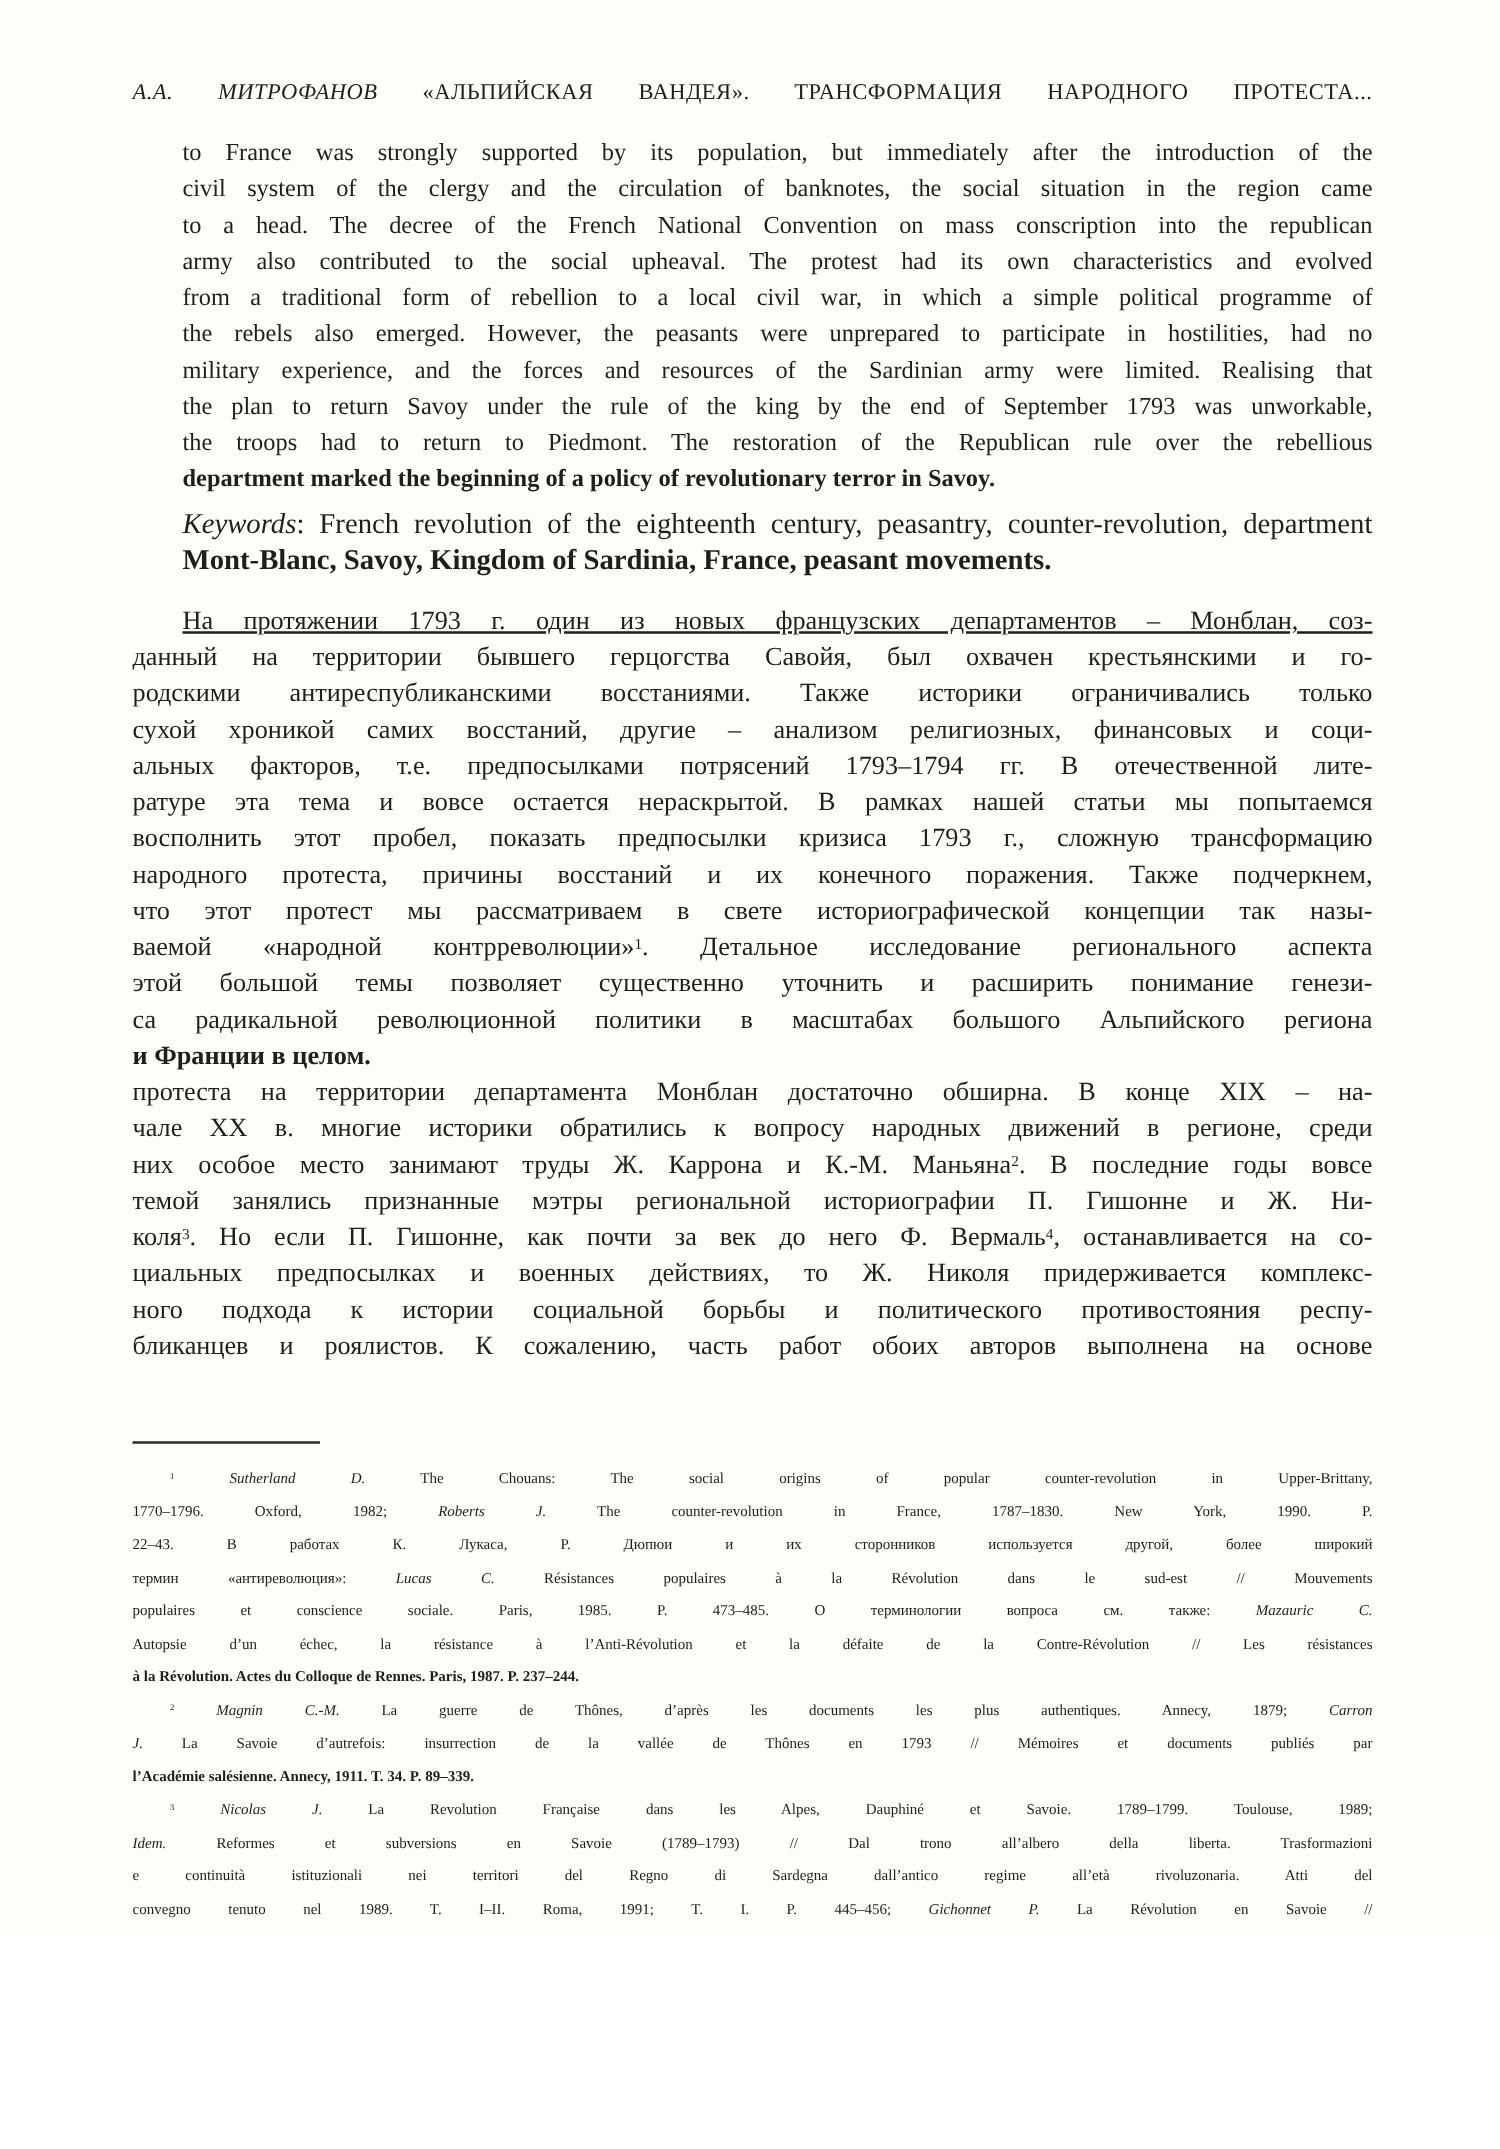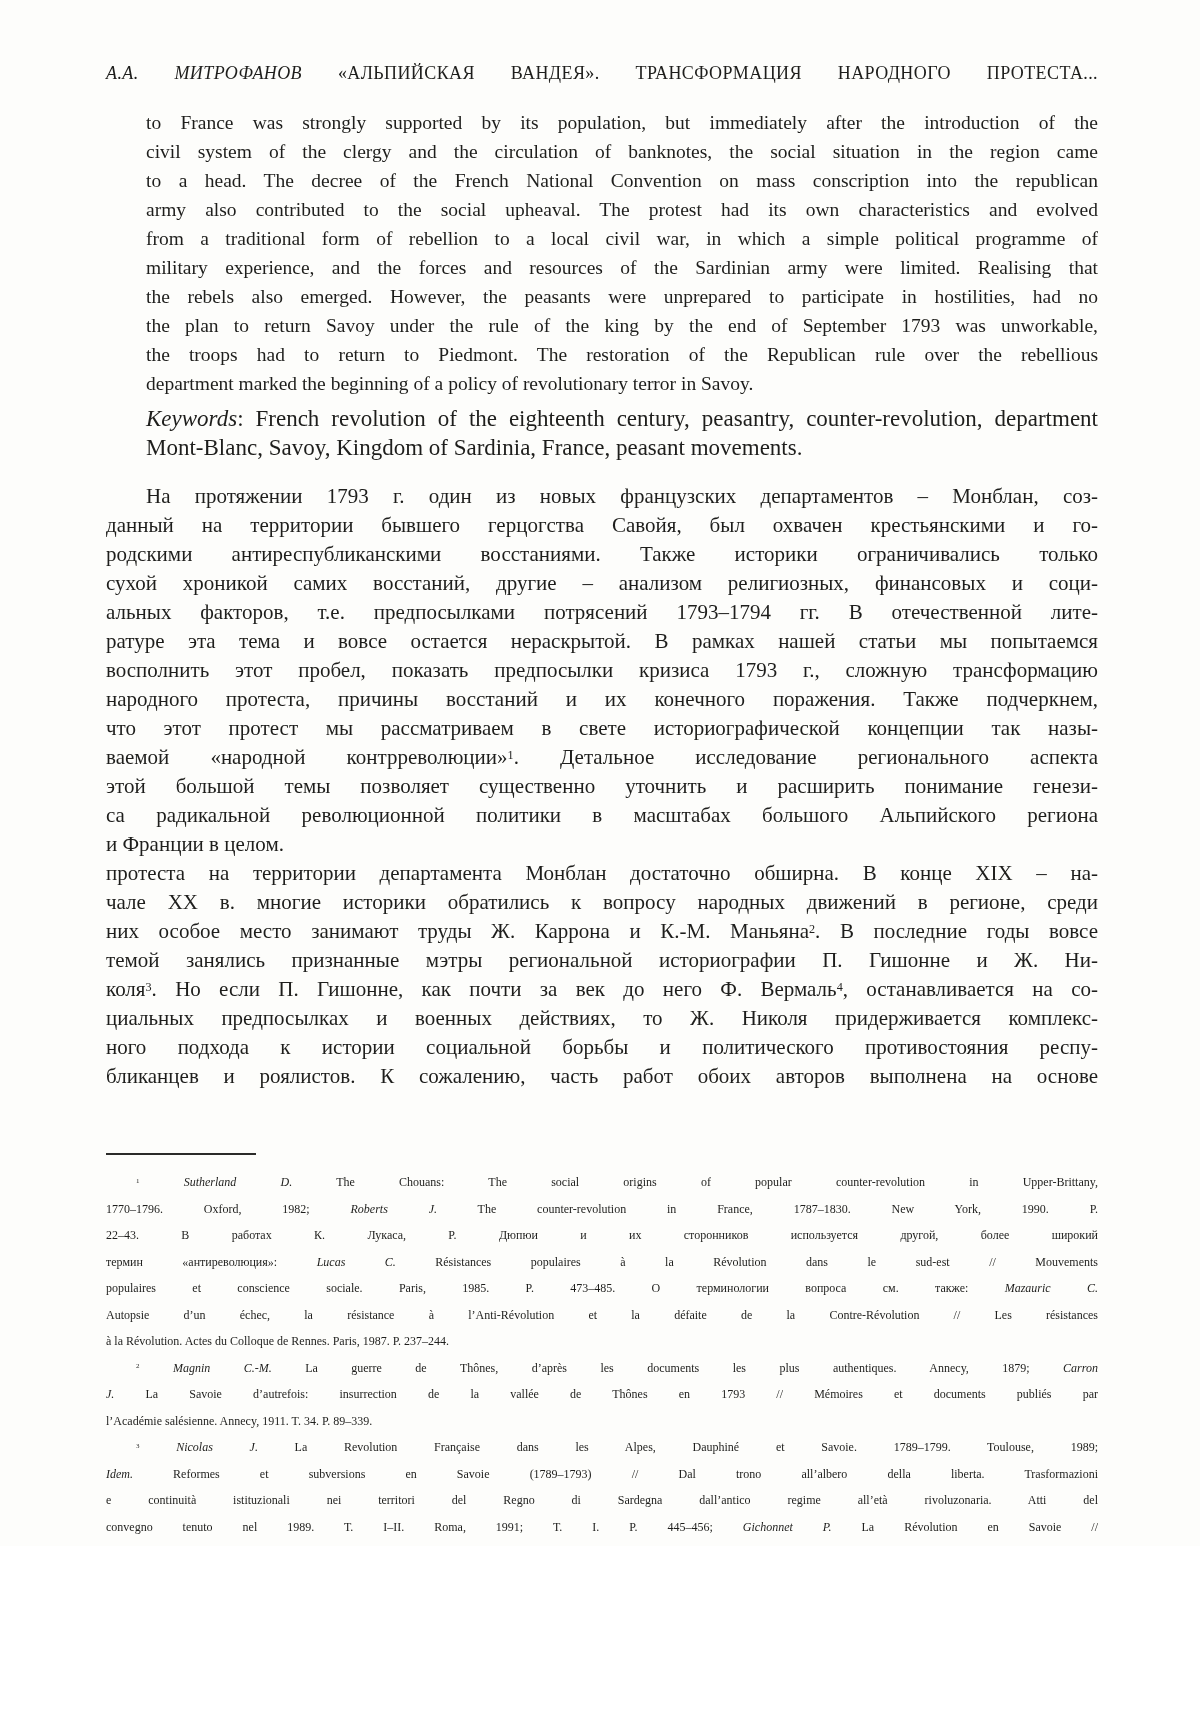--- a/index.html
+++ b/index.html
@@ -21,40 +21,40 @@
     letter-spacing: 0.4px;
     text-align: justify;
     text-align-last: justify;
     white-space: normal;
   }
   .tline {
     text-align: justify;
     text-align-last: justify;
     min-height: 1em;
   }
-  .tline.tlast { text-align-last: left; }
+  .tline.tlast { text-align-last: left; font-weight: bold; }
   .tline.tindent { text-indent: 38px; }
   .abstract {
     margin-top: 22px;
     margin-left: 40px;
     font-size: 19.5px;
     line-height: 29px;
   }
   .keywords {
     margin-top: 6px;
     margin-left: 40px;
     font-size: 23px;
     line-height: 29px;
   }
   .bodytext {
     margin-top: 20px;
     font-size: 21px;
     line-height: 29px;
   }
-  .bodytext .tline.tindent { text-indent: 40px; }
+  .bodytext .tline.tindent { text-indent: 40px; text-decoration: underline; }
   .fnrule {
     margin-top: 62px;
     width: 150px;
     height: 0;
     border-top: 2px solid #2b2b29;
   }
   .footnotes {
     margin-top: 14px;
     font-size: 12px;
     line-height: 26.5px;
@@ -80,22 +80,22 @@
 
 <div class="page">
   <div class="running-head"><span class="it">А.А. МИТРОФАНОВ</span><span> «АЛЬПИЙСКАЯ ВАНДЕЯ». ТРАНСФОРМАЦИЯ НАРОДНОГО ПРОТЕСТА...</span></div>
 
   <section class="abstract">
       <div class="tline"><span>to France was strongly supported by its population, but immediately after the introduction of the</span></div>
       <div class="tline"><span>civil system of the clergy and the circulation of banknotes, the social situation in the region came</span></div>
       <div class="tline"><span>to a head. The decree of the French National Convention on mass conscription into the republican</span></div>
       <div class="tline"><span>army also contributed to the social upheaval. The protest had its own characteristics and evolved</span></div>
       <div class="tline"><span>from a traditional form of rebellion to a local civil war, in which a simple political programme of</span></div>
+      <div class="tline"><span>the rebels also emerged. However, the peasants were unprepared to participate in hostilities, had no</span></div>
       <div class="tline"><span>military experience, and the forces and resources of the Sardinian army were limited. Realising that</span></div>
-      <div class="tline"><span>the rebels also emerged. However, the peasants were unprepared to participate in hostilities, had no</span></div>
       <div class="tline"><span>the plan to return Savoy under the rule of the king by the end of September 1793 was unworkable,</span></div>
       <div class="tline"><span>the troops had to return to Piedmont. The restoration of the Republican rule over the rebellious</span></div>
       <div class="tline tlast"><span>department marked the beginning of a policy of revolutionary terror in Savoy.</span></div>
     </section>
 
   <section class="keywords">
       <div class="tline"><span class="it">Keywords</span><span>: French revolution of the eighteenth century, peasantry, counter-revolution, department</span></div>
       <div class="tline tlast"><span>Mont-Blanc, Savoy, Kingdom of Sardinia, France, peasant movements.</span></div>
     </section>
 

